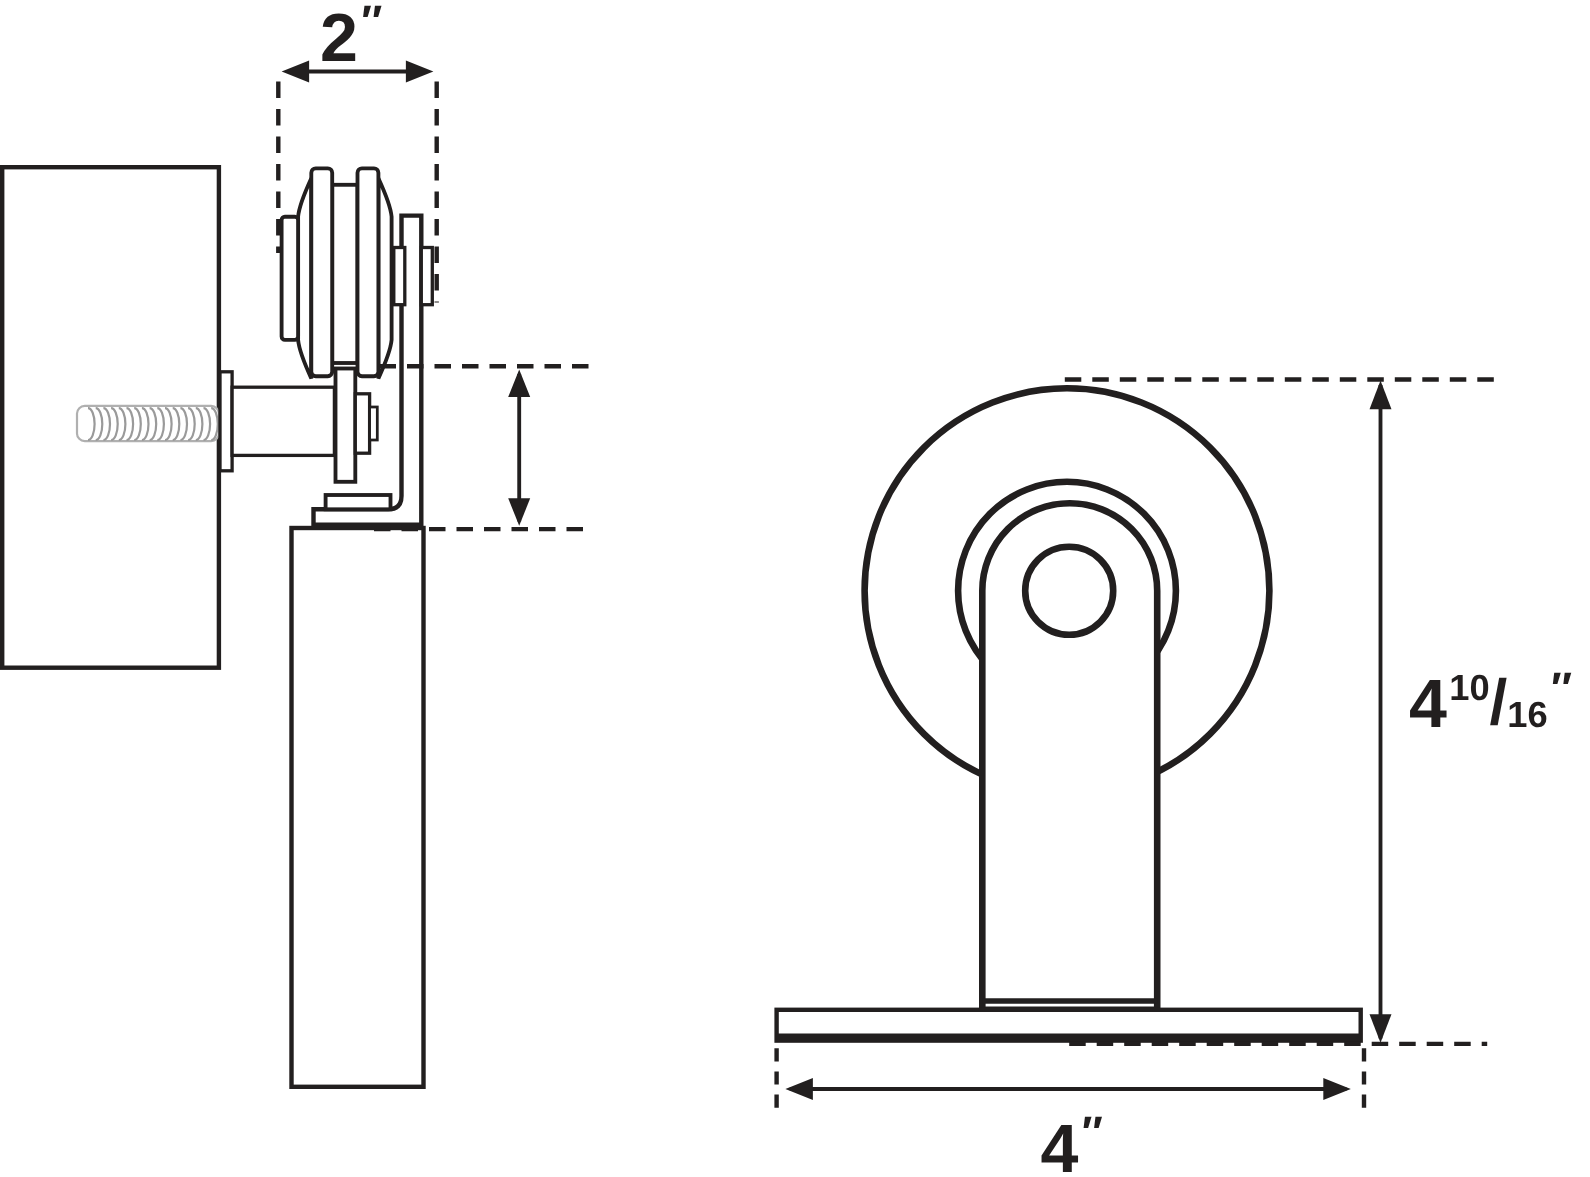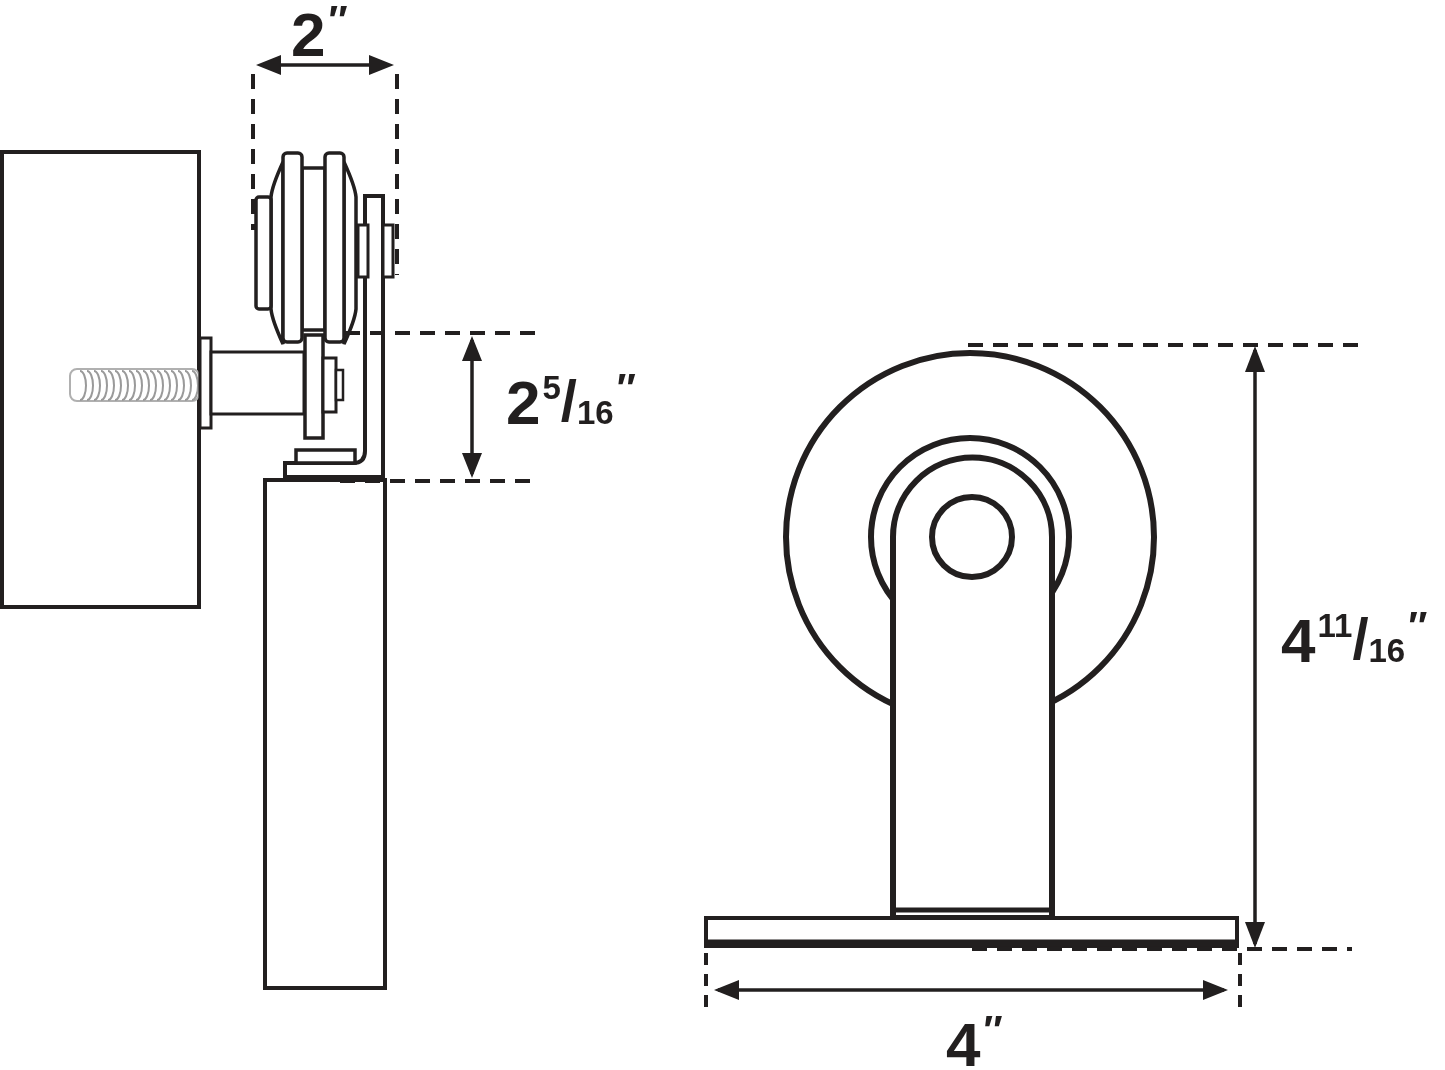--- a/index.html
+++ b/index.html
@@ -122,25 +122,22 @@
       <polygon points="714,990 739,980 739,1000" fill="#221f1f"></polygon>
       <polygon points="1228,990 1203,980 1203,1000" fill="#221f1f"></polygon>
     </g>
   </g>
 </svg>
 
 <div class="dim-label" style="left:291px;top:4px;">
   <span class="dl-whole">2</span><span class="dl-unit">″</span>
 </div>
 
-<div class="dim-label" style="left:506px;top:372px;">
-  <span class="dl-whole">2</span><span class="dl-sup">5</span><span class="dl-slash">/</span><span class="dl-sub">16</span><span class="dl-unit">″</span>
-</div>
 
 <div class="dim-label" style="left:1281px;top:610px;">
-  <span class="dl-whole">4</span><span class="dl-sup">11</span><span class="dl-slash">/</span><span class="dl-sub">16</span><span class="dl-unit">″</span>
+  <span class="dl-whole">4</span><span class="dl-sup">10</span><span class="dl-slash">/</span><span class="dl-sub">16</span><span class="dl-unit">″</span>
 </div>
 
 <div class="dim-label" style="left:946px;top:1014px;">
   <span class="dl-whole">4</span><span class="dl-unit">″</span>
 </div>
 
 </div>
 
 </body></html>

